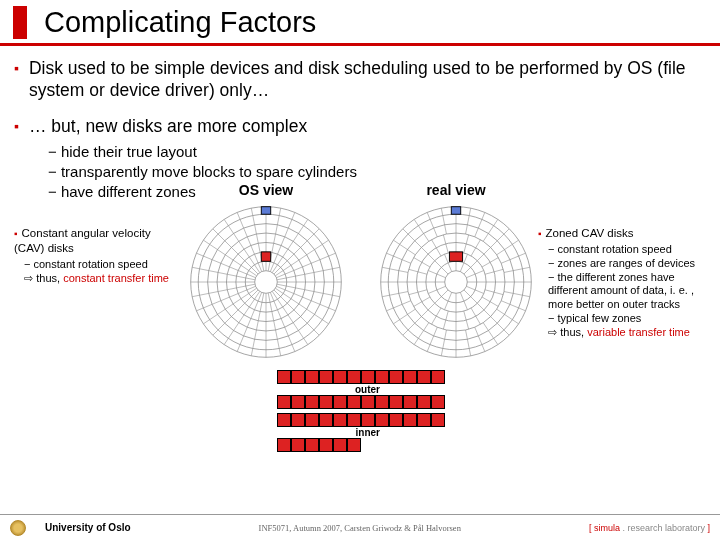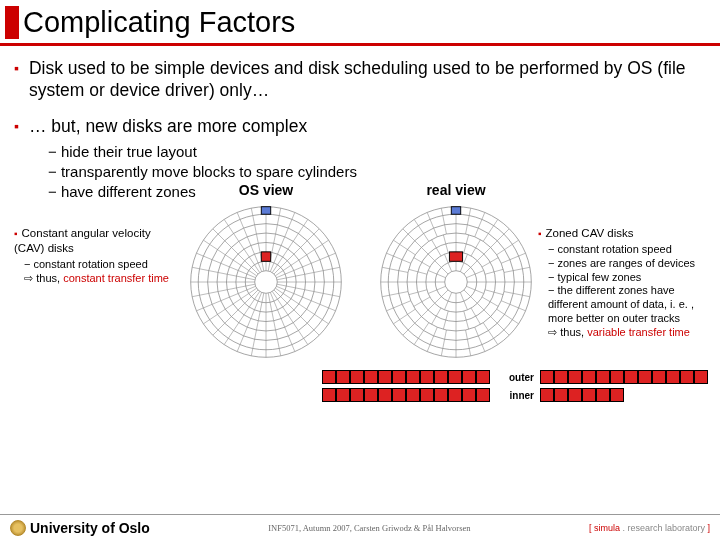--- a/index.html
+++ b/index.html
@@ -1,44 +1,44 @@
 <!DOCTYPE html>
 <html><head>
 <meta charset="utf-8">
 <style>
   * { box-sizing: border-box; margin: 0; padding: 0; }
   body { width: 720px; height: 540px; font-family: Verdana, Arial, sans-serif; background: #fff; position: relative; overflow: hidden; }
-  .title-bar { border-left: 14px solid #c00; padding-left: 4px; margin: 6px 0 4px 5px; }
+  .title-bar { border-left: 14px solid #c00; padding-left: 17px; margin: 6px 0 4px 13px; }
   .title-bar h1 { font-size: 29px; font-weight: 400; font-family: "Trebuchet MS", Verdana, sans-serif; letter-spacing: 0px; }
   .title-underline { height: 3px; background: #c00; width: 100%; margin-bottom: 12px; }
   .body { padding: 0 12px 0 14px; }
   .main-bullet { display: flex; margin-bottom: 14px; }
   .main-bullet .sq { color: #c00; font-size: 14px; margin-right: 10px; line-height: 20px; }
   .main-bullet .txt { font-size: 17.5px; line-height: 1.25; }
   .sub-list { margin-left: 34px; margin-top: 4px; }
   .sub-item { font-size: 15px; line-height: 1.35; }
   .sub-item::before { content: "− "; }
   .diagram-row { display: flex; align-items: flex-start; margin-top: 2px; }
   .side { width: 170px; font-size: 11px; line-height: 1.25; }
   .side .sq { color: #c00; font-size: 10px; margin-right: 4px; }
   .side .hd { font-weight: 400; display: inline; font-size: 11.5px; }
   .side-list { margin-left: 10px; margin-top: 2px; }
   .side-list div::before { content: "− "; }
   .side-list .arrow::before { content: "⇨ "; }
   .disks { flex: 1; display: flex; justify-content: center; gap: 30px; position: relative; }
   .disk-wrap { text-align: center; }
   .disk-label { font-size: 14px; font-weight: 700; margin-bottom: 2px; }
   svg.disk { width: 160px; height: 160px; }
-  .legend-row { display: flex; align-items: center; justify-content: flex-end; margin-top: 4px; }
+  .legend-row { display: flex; align-items: center; justify-content: center; margin-top: 4px; flex-direction: column; }
   .legend-row .lab { font-size: 10px; font-weight: 700; width: 50px; text-align: right; padding-right: 6px; }
   .legend-row .bar { display: flex; }
   .legend-row .cell { width: 14px; height: 14px; border: 1px solid #000; }
   .cell.red { background: #d22; }
   .footer { position: absolute; bottom: 0; left: 0; right: 0; height: 26px; border-top: 1px solid #999; display: flex; align-items: center; justify-content: space-between; padding: 0 10px; font-size: 9px; }
-  .footer .uni { display: flex; align-items: center; gap: 4px; font-weight: 700; font-size: 14px; }
+  .footer .uni { display: flex; align-items: center; gap: 19px; font-weight: 700; font-size: 10px; }
   .footer .seal { width: 16px; height: 16px; border-radius: 50%; border: 1px solid #b58a2b; background: radial-gradient(circle,#e6c061 40%,#b58a2b 80%); }
   .footer .center { color: #666; font-size: 8.5px; font-family: Liberation Serif, serif; }
   .footer .sim .br { color: #c00; }
   .footer .sim .rl { color: #888; }
   .highlight-red { color: #c00; }
 </style>
 </head>
 <body>
 
 <div class="title-bar">
@@ -220,22 +220,22 @@
           <rect x="-5" y="-80" width="10" height="8" fill="#5b7bd5" stroke="#000"></rect>
         </svg>
       </div>
     </div>
 
     <div class="side" style="margin-top:22px">
       <span class="sq">▪</span><span class="hd">Zoned CAV disks</span>
       <div class="side-list">
         <div>constant rotation speed</div>
         <div>zones are ranges of devices</div>
+        <div>the different zones have different amount of data, i. e. , more better on outer tracks</div>
         <div>typical few zones</div>
-        <div>the different zones have different amount of data, i. e. , more better on outer tracks</div>
         <div class="arrow"><span>thus, </span><span class="highlight-red">variable transfer time</span></div>
       </div>
     </div>
 
   </div>
 
   <div style="margin-top:2px">
     <div class="legend-row">
       <div class="bar" id="bar-outer-left">
           <div class="cell red"></div>

